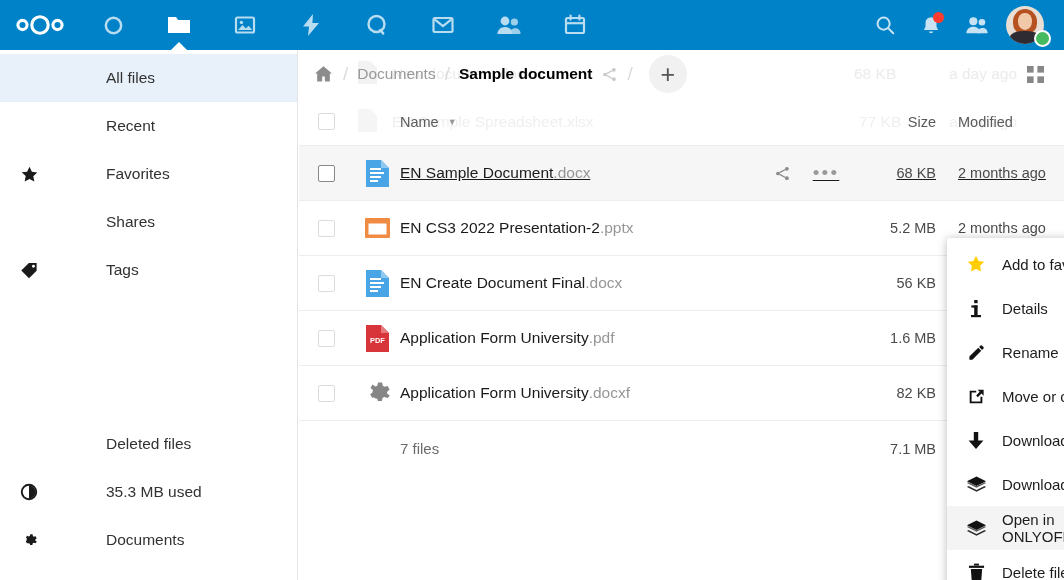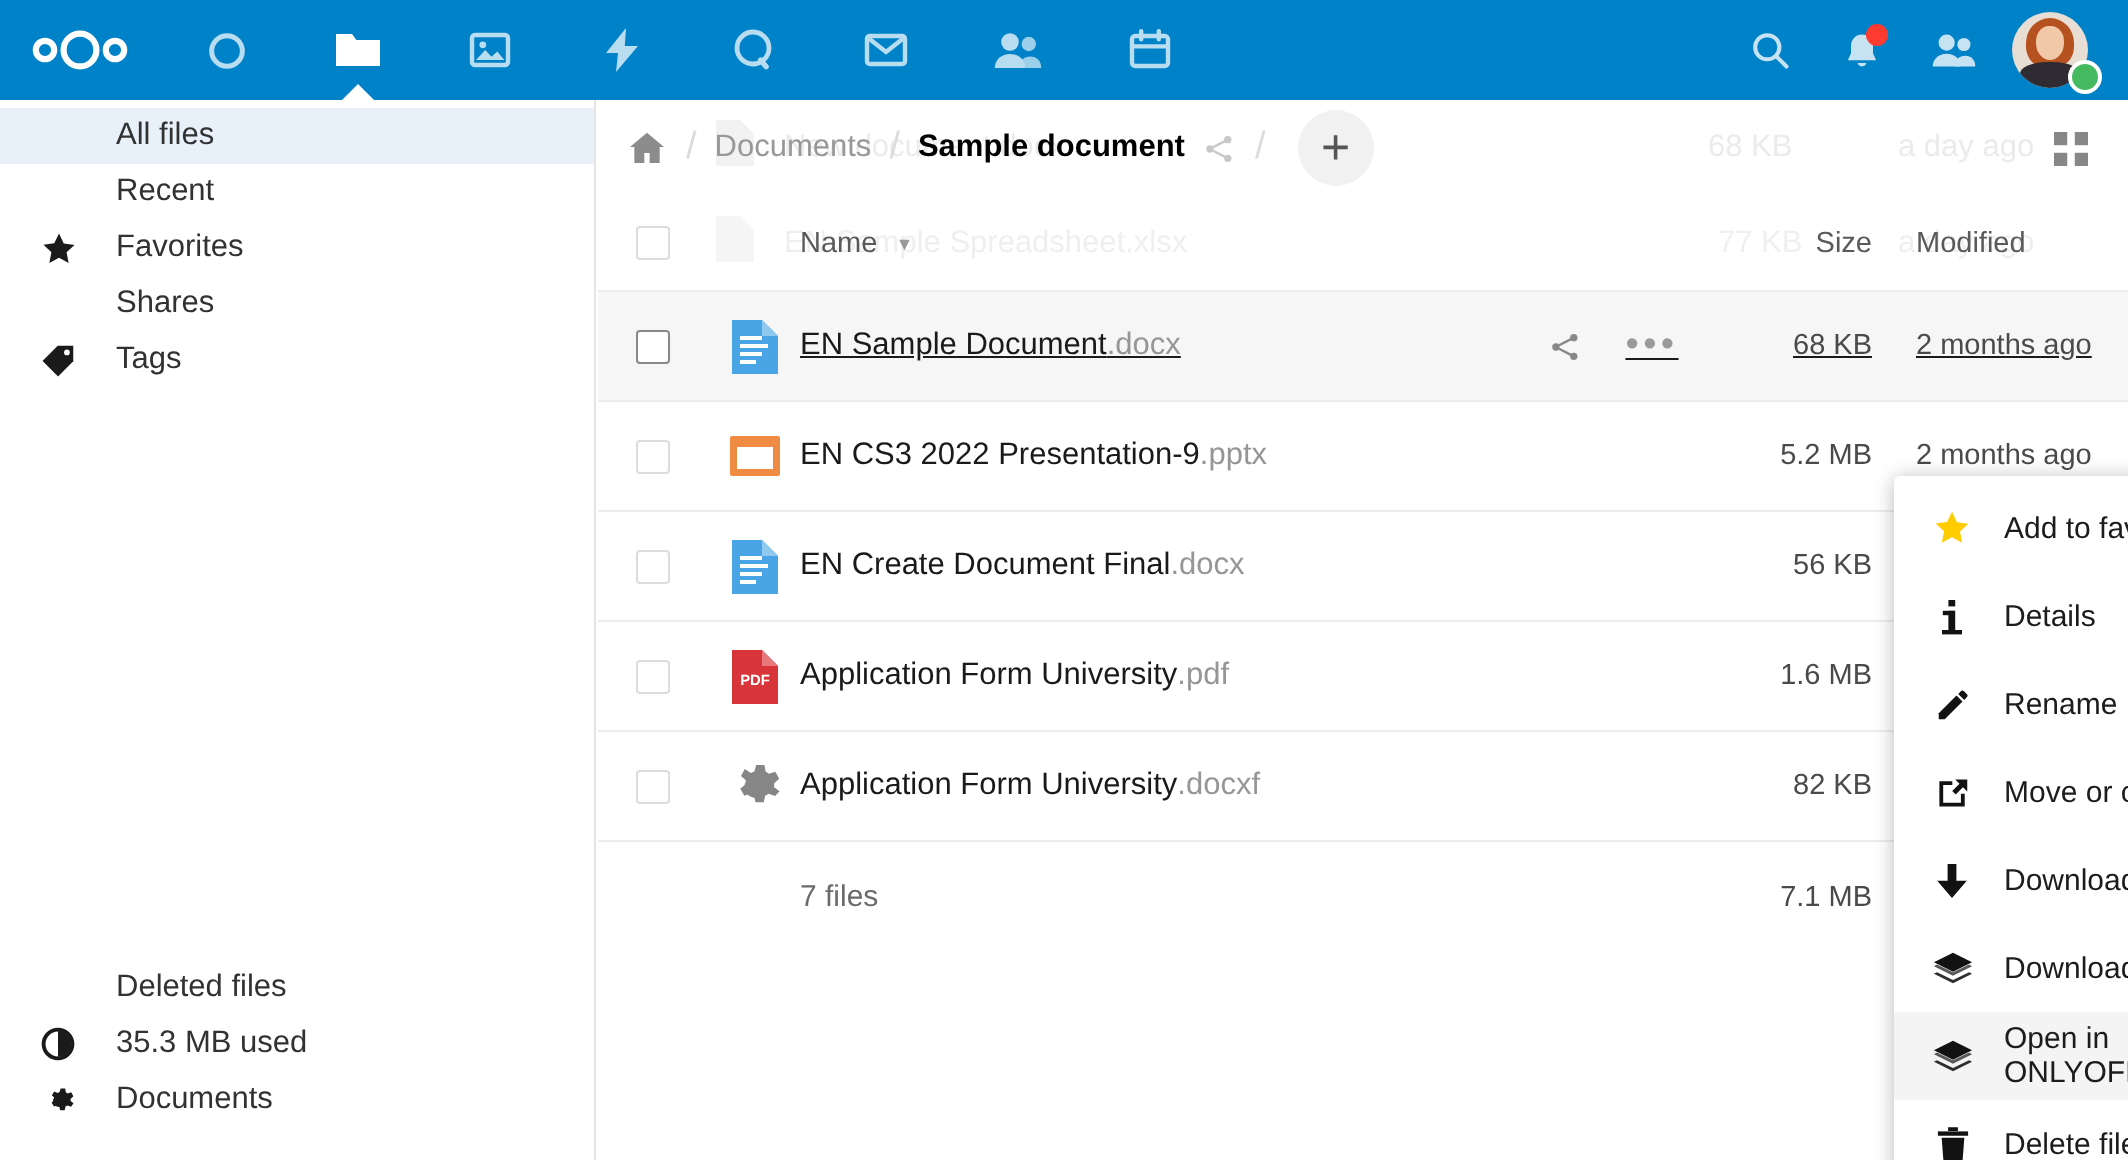--- a/index.html
+++ b/index.html
@@ -66,22 +66,22 @@
 
   
   .sidebar {
     position: absolute; top: 50px; left: 0;
     width: 298px; height: 530px;
     background: #ffffff;
     border-right: 1px solid #e4e4e4;
   }
   .nav-item {
     display: flex; align-items: center;
-    height: 28px; padding-left: 14px;
-    color: #323232; font-size: 15.5px;
+    height: 48px; padding-left: 14px;
+    color: #323232; font-size: 15.5px; gap: 48px;
   }
   .nav-item.active { background: #e8f1fa; }
   .nav-ico {
     width: 30px; min-width: 30px; height: 30px;
     display: flex; align-items: center; justify-content: center;
     margin-right: 14px;
   }
   .nav-label { white-space: nowrap; }
   .sidebar-top { padding-top: 4px; }
   .sidebar-bottom { position: absolute; bottom: 16px; left: 0; width: 100%; }
@@ -472,21 +472,21 @@
       <span class="c-check">
           <span class="cb"></span>
         </span>
       <span class="c-ico">
         <svg width="27" height="22" viewBox="0 0 27 22">
           <rect x="1" y="1" width="25" height="20" rx="1" fill="#ef8b42"></rect>
           <rect x="4.5" y="6.5" width="18" height="11" fill="#fff"></rect>
         </svg>
       </span>
       <span class="c-name">
-        <span>EN CS3 2022 Presentation-9</span>
+        <span>EN CS3 2022 Presentation-2</span>
           <span class="ext">.pptx</span>
       </span>
       <span class="c-size">5.2 MB</span>
       <span class="c-mod">2 months ago</span>
     </div>
 
     <div class="row">
       <span class="c-check">
           <span class="cb"></span>
         </span>

